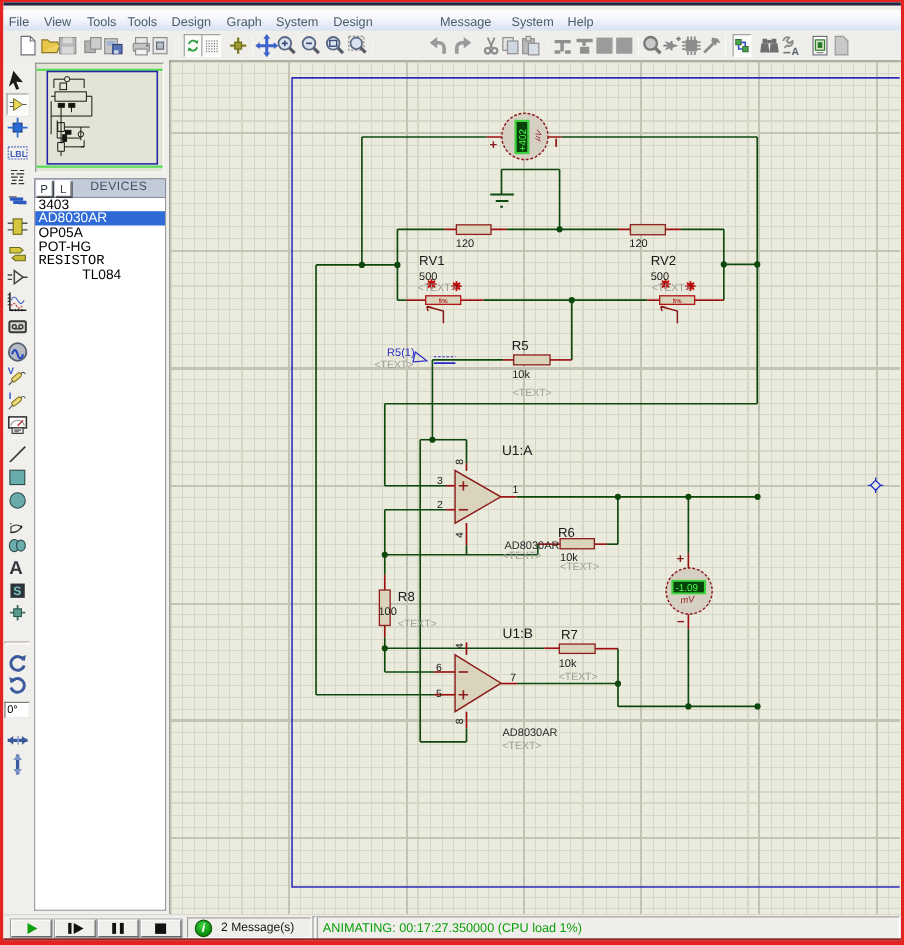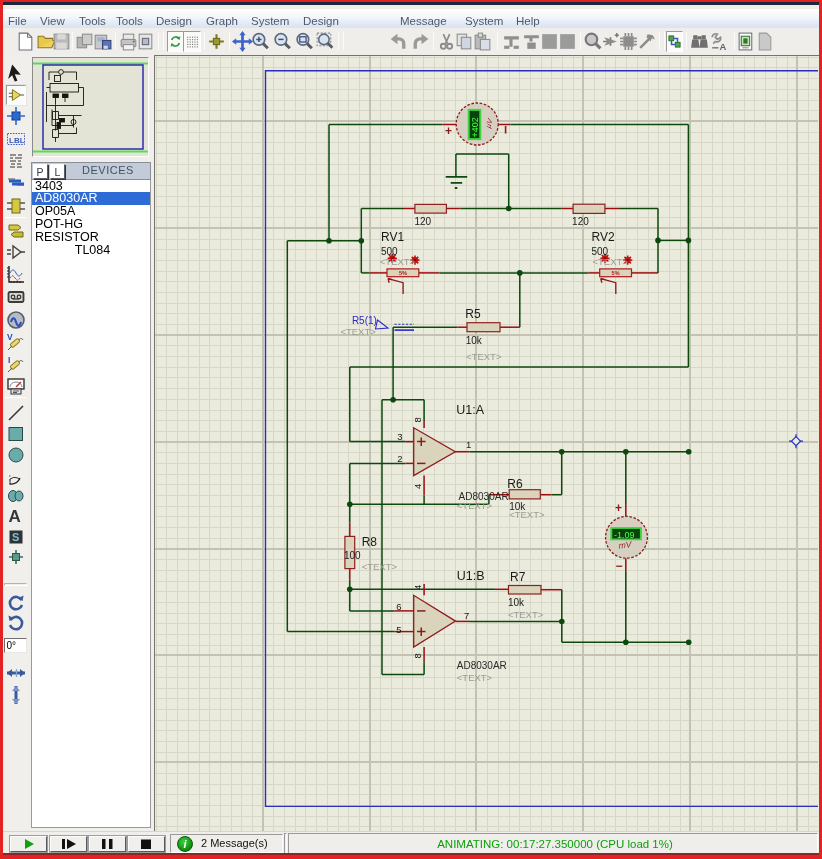--- a/index.html
+++ b/index.html
@@ -506,21 +506,21 @@
 <div id="devhead">
         <div style="position:absolute;left:0.5px;top:0.5px;width:15px;height:15px;background:#fff;border:1px solid;border-color:#fdfdfd #5a5d62 #5a5d62 #fdfdfd;box-shadow:1px 1px 0 #30343a;font-size:10.5px;color:#333c44;text-align:center;line-height:14px;">P</div>
         <div style="position:absolute;left:18px;top:0.5px;width:15px;height:15px;background:#fff;border:1px solid;border-color:#fdfdfd #5a5d62 #5a5d62 #fdfdfd;box-shadow:1px 1px 0 #30343a;font-size:10.5px;color:#333c44;text-align:center;line-height:14px;">L</div>
         <div style="position:absolute;left:36px;top:1px;width:80px;text-align:center;font-size:11px;letter-spacing:0.5px;color:#3d5362;">DEVICES</div>
       </div>
 <div id="devlist">
 <div class="dli" style="top:0.0px;">3403</div>
 <div class="dli" style="top:12.8px; background:#2e6bd6;color:#fff;">AD8030AR</div>
 <div class="dli" style="top:25.6px;">OP05A</div>
 <div class="dli" style="top:38.4px;">POT-HG</div>
-<div class="dli" style="top:51.2px;">RESISTOR</div>
+<div class="dli" style="top:51.2px;font-family:Liberation Mono, monospace;">RESISTOR</div>
 <div class="dli" style="top:64.0px;text-align:center;">TL084</div>
 </div>
 </div>
 <div id="canvas">
       <svg width="663" height="774.5" viewBox="155.5 56.5 663 774.5">
         <rect x="155.5" y="56.5" width="663" height="774.5" fill="#eaeadd"></rect>
         <path d="M156.5 56.5V831 M166.5 56.5V831 M177.5 56.5V831 M188.5 56.5V831 M199.5 56.5V831 M209.5 56.5V831 M220.5 56.5V831 M231.5 56.5V831 M241.5 56.5V831 M252.5 56.5V831 M263.5 56.5V831 M273.5 56.5V831 M284.5 56.5V831 M295.5 56.5V831 M305.5 56.5V831 M316.5 56.5V831 M327.5 56.5V831 M338.5 56.5V831 M348.5 56.5V831 M359.5 56.5V831 M370.5 56.5V831 M380.5 56.5V831 M391.5 56.5V831 M402.5 56.5V831 M412.5 56.5V831 M423.5 56.5V831 M434.5 56.5V831 M444.5 56.5V831 M455.5 56.5V831 M466.5 56.5V831 M476.5 56.5V831 M487.5 56.5V831 M498.5 56.5V831 M509.5 56.5V831 M519.5 56.5V831 M530.5 56.5V831 M541.5 56.5V831 M551.5 56.5V831 M562.5 56.5V831 M573.5 56.5V831 M583.5 56.5V831 M594.5 56.5V831 M605.5 56.5V831 M615.5 56.5V831 M626.5 56.5V831 M637.5 56.5V831 M648.5 56.5V831 M658.5 56.5V831 M669.5 56.5V831 M680.5 56.5V831 M690.5 56.5V831 M701.5 56.5V831 M712.5 56.5V831 M722.5 56.5V831 M733.5 56.5V831 M744.5 56.5V831 M754.5 56.5V831 M765.5 56.5V831 M776.5 56.5V831 M787.5 56.5V831 M797.5 56.5V831 M808.5 56.5V831 M155.5 57.5H818.5 M155.5 67.5H818.5 M155.5 78.5H818.5 M155.5 89.5H818.5 M155.5 100.5H818.5 M155.5 110.5H818.5 M155.5 121.5H818.5 M155.5 132.5H818.5 M155.5 142.5H818.5 M155.5 153.5H818.5 M155.5 164.5H818.5 M155.5 174.5H818.5 M155.5 185.5H818.5 M155.5 196.5H818.5 M155.5 206.5H818.5 M155.5 217.5H818.5 M155.5 228.5H818.5 M155.5 239.5H818.5 M155.5 249.5H818.5 M155.5 260.5H818.5 M155.5 271.5H818.5 M155.5 281.5H818.5 M155.5 292.5H818.5 M155.5 303.5H818.5 M155.5 313.5H818.5 M155.5 324.5H818.5 M155.5 335.5H818.5 M155.5 345.5H818.5 M155.5 356.5H818.5 M155.5 367.5H818.5 M155.5 377.5H818.5 M155.5 388.5H818.5 M155.5 399.5H818.5 M155.5 410.5H818.5 M155.5 420.5H818.5 M155.5 431.5H818.5 M155.5 442.5H818.5 M155.5 452.5H818.5 M155.5 463.5H818.5 M155.5 474.5H818.5 M155.5 484.5H818.5 M155.5 495.5H818.5 M155.5 506.5H818.5 M155.5 516.5H818.5 M155.5 527.5H818.5 M155.5 538.5H818.5 M155.5 549.5H818.5 M155.5 559.5H818.5 M155.5 570.5H818.5 M155.5 581.5H818.5 M155.5 591.5H818.5 M155.5 602.5H818.5 M155.5 613.5H818.5 M155.5 623.5H818.5 M155.5 634.5H818.5 M155.5 645.5H818.5 M155.5 655.5H818.5 M155.5 666.5H818.5 M155.5 677.5H818.5 M155.5 688.5H818.5 M155.5 698.5H818.5 M155.5 709.5H818.5 M155.5 720.5H818.5 M155.5 730.5H818.5 M155.5 741.5H818.5 M155.5 752.5H818.5 M155.5 762.5H818.5 M155.5 773.5H818.5 M155.5 784.5H818.5 M155.5 794.5H818.5 M155.5 805.5H818.5 M155.5 816.5H818.5 M155.5 826.5H818.5" stroke="#d7d7c7" stroke-width="1" fill="none" shape-rendering="crispEdges"></path>
         <path d="M263.5 56.5V831 M370.5 56.5V831 M476.5 56.5V831 M583.5 56.5V831 M690.5 56.5V831 M797.5 56.5V831 M155.5 121.5H818.5 M155.5 228.5H818.5 M155.5 335.5H818.5 M155.5 442.5H818.5 M155.5 549.5H818.5 M155.5 655.5H818.5 M155.5 762.5H818.5" stroke="#c3c3b4" stroke-width="2" fill="none" shape-rendering="crispEdges"></path>
         <path d="M818.5 71.3H266V806.9H818.5" fill="none" stroke="#2d2dbb" stroke-width="1.4"></path>
         <g stroke="#2233cc" stroke-width="1.2" fill="none">
@@ -785,16 +785,16 @@
       </div>
 <div class="pbtn" style="left:124.5px;">
         <svg width="35" height="14" viewBox="0 0 35 14">
           <rect x="12" y="2.5" width="10" height="9.5" fill="#111"></rect>
         </svg>
       </div>
 <div style="position:absolute;left:167px;top:2px;width:113px;height:19px;border:1px solid;border-color:#9a9a9a #fdfdfd #fdfdfd #9a9a9a;"></div>
 <div style="position:absolute;left:174px;top:4px;width:16px;height:16px;border-radius:50%;background:radial-gradient(circle at 6px 5px,#3fd43f,#0c8a0c 70%);border:1px solid #0a5a0a;color:#fff;font-size:11px;font-weight:bold;text-align:center;line-height:15px;font-style:italic;">i</div>
 <div style="position:absolute;left:198px;top:5px;font-size:11px;color:#111;">2 Message(s)</div>
 <div style="position:absolute;left:281px;top:1px;width:3px;height:21px;border:1px solid;border-color:#9a9a9a #fdfdfd #fdfdfd #9a9a9a;"></div>
-<div style="position:absolute;left:284.5px;top:1px;width:530px;height:21px;border:1px solid;border-color:#9a9a9a #fdfdfd #fdfdfd #9a9a9a;font-size:11.5px;color:#0aa00a;padding:3.5px 0 0 5px;text-align:center;">ANIMATING: 00:17:27.350000 (CPU load 1%)</div>
+<div style="position:absolute;left:284.5px;top:1px;width:530px;height:21px;border:1px solid;border-color:#9a9a9a #fdfdfd #fdfdfd #9a9a9a;font-size:11.5px;color:#0aa00a;padding:3.5px 0 0 5px;">ANIMATING: 00:17:27.350000 (CPU load 1%)</div>
 </div>
 </div>
 <div id="darkbottom"></div>
 <div id="redbottom"></div>
 </body></html>

